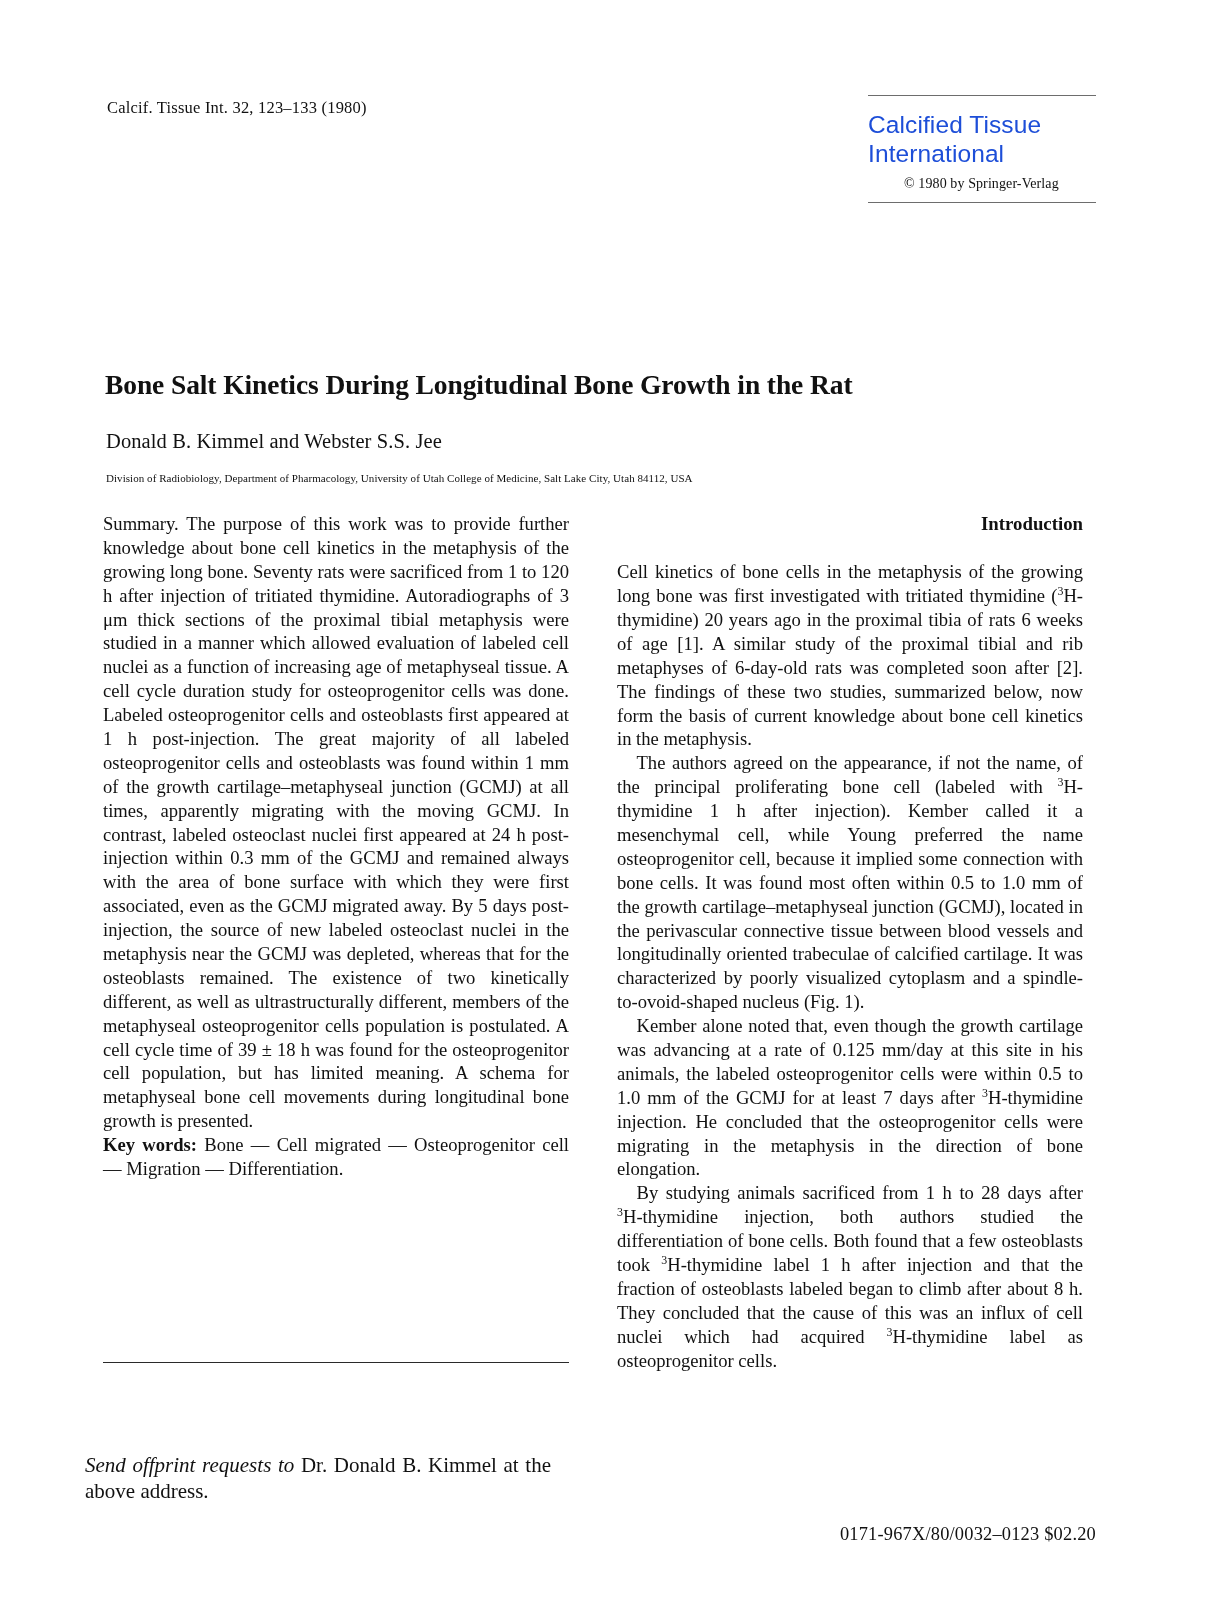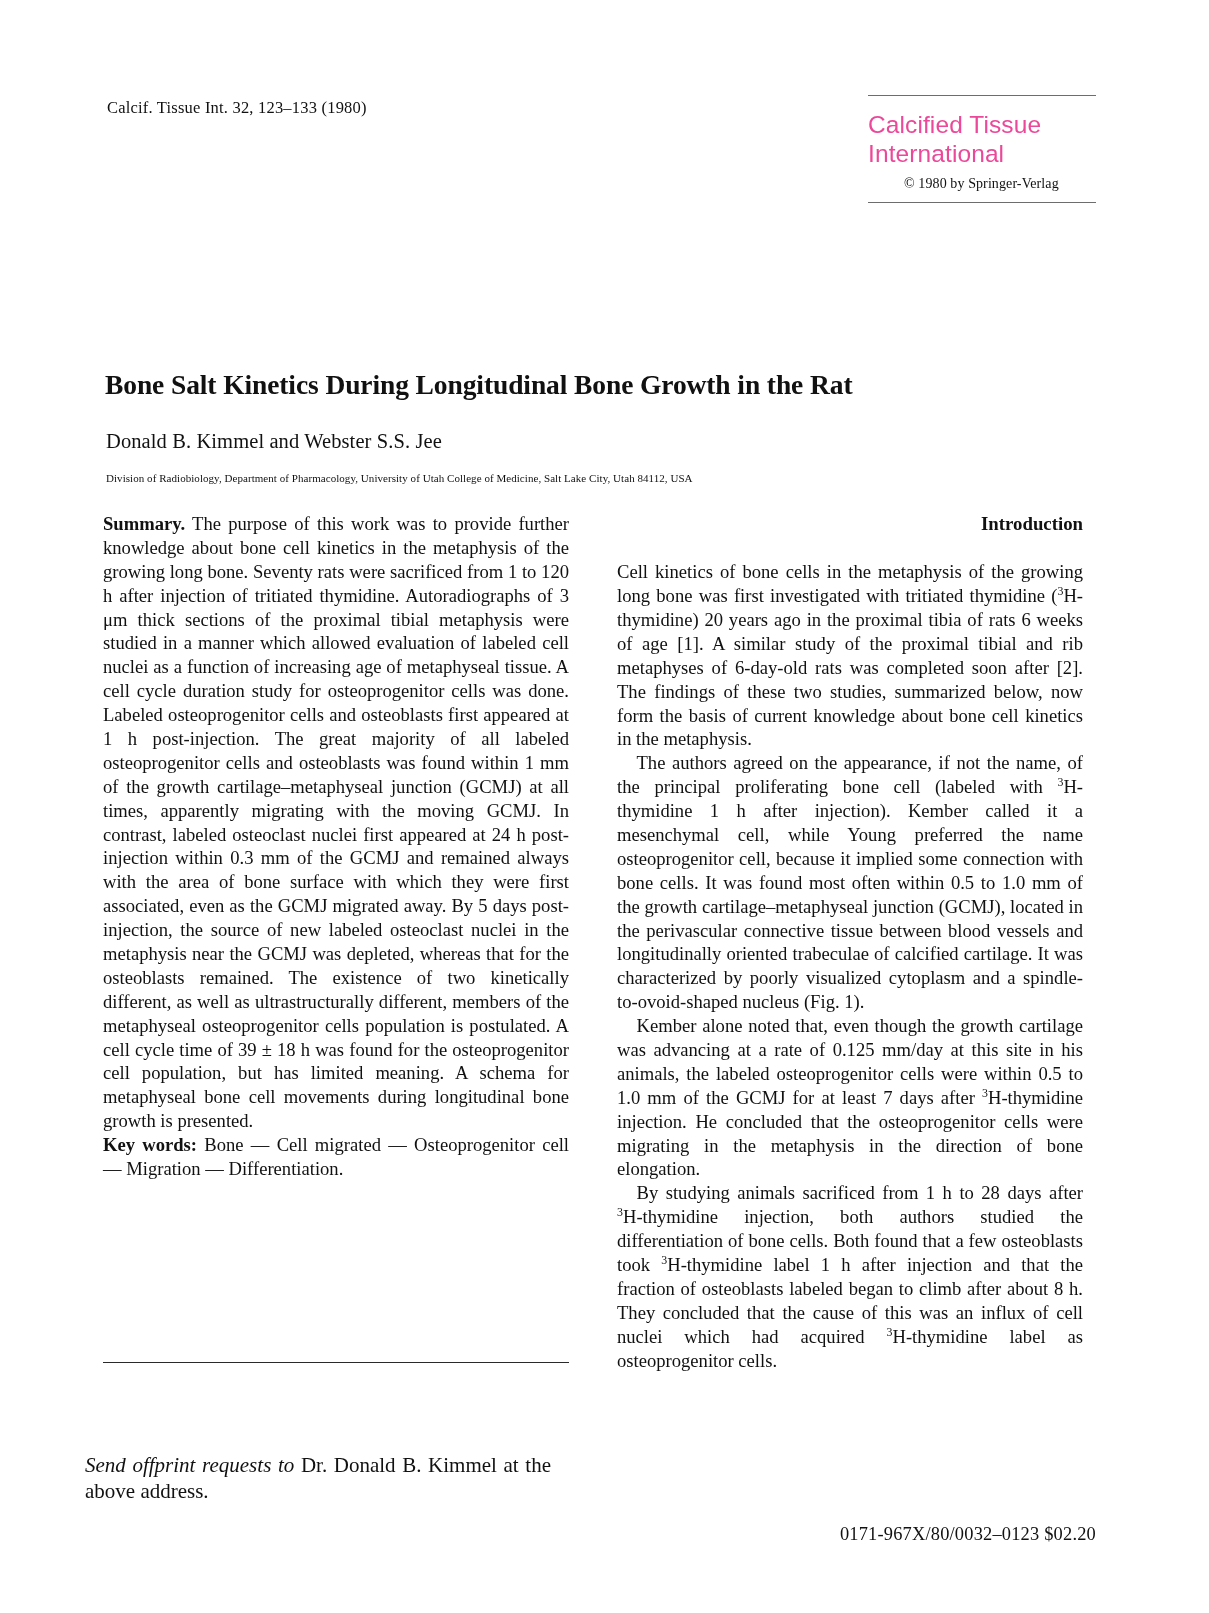--- a/index.html
+++ b/index.html
@@ -43,21 +43,21 @@
     background: #6d6d6d;
     width: 100%;
   }
   .masthead-rule.top { margin-bottom: 14px; }
   .masthead-rule.bottom { margin-top: 10px; }
   .masthead-title {
     font-family: "Liberation Sans", "DejaVu Sans", sans-serif;
     font-size: 24.5px;
     line-height: 1.20;
     font-weight: 400;
-    color: #ec4899;
+    color: #1d4ed8;
     letter-spacing: 0.1px;
   }
   .masthead-copy {
     font-size: 14px;
     margin-top: 7px;
     letter-spacing: 0.1px;
     white-space: nowrap;
     margin-left: 36px;
   }
 
@@ -109,21 +109,21 @@
   }
   .col p.indent { text-indent: 1.05em; }
 
   .section-head {
     font-weight: bold;
     font-size: 18.8px;
     margin: 0 0 1.28em 0;
     text-align: right;
   }
 
-  .lead-label { font-weight: bold; }
+  .lead-label { font-weight: normal; }
   .kw-label { font-weight: bold; }
 
   sup {
     font-size: 0.64em;
     vertical-align: super;
     line-height: 0;
   }
 
   .keywords {
     margin-top: 1.5em;

